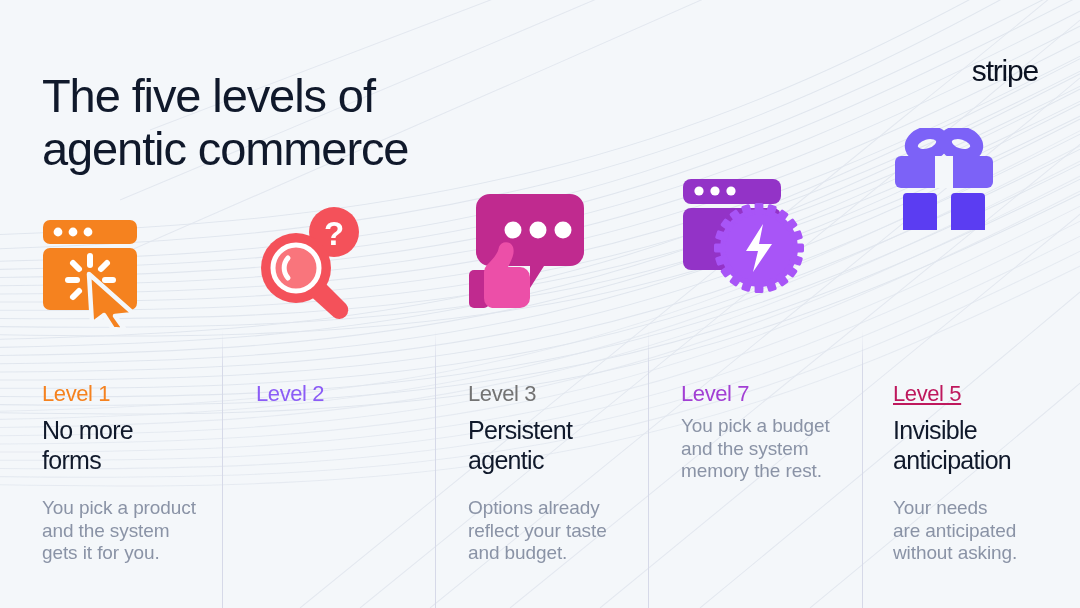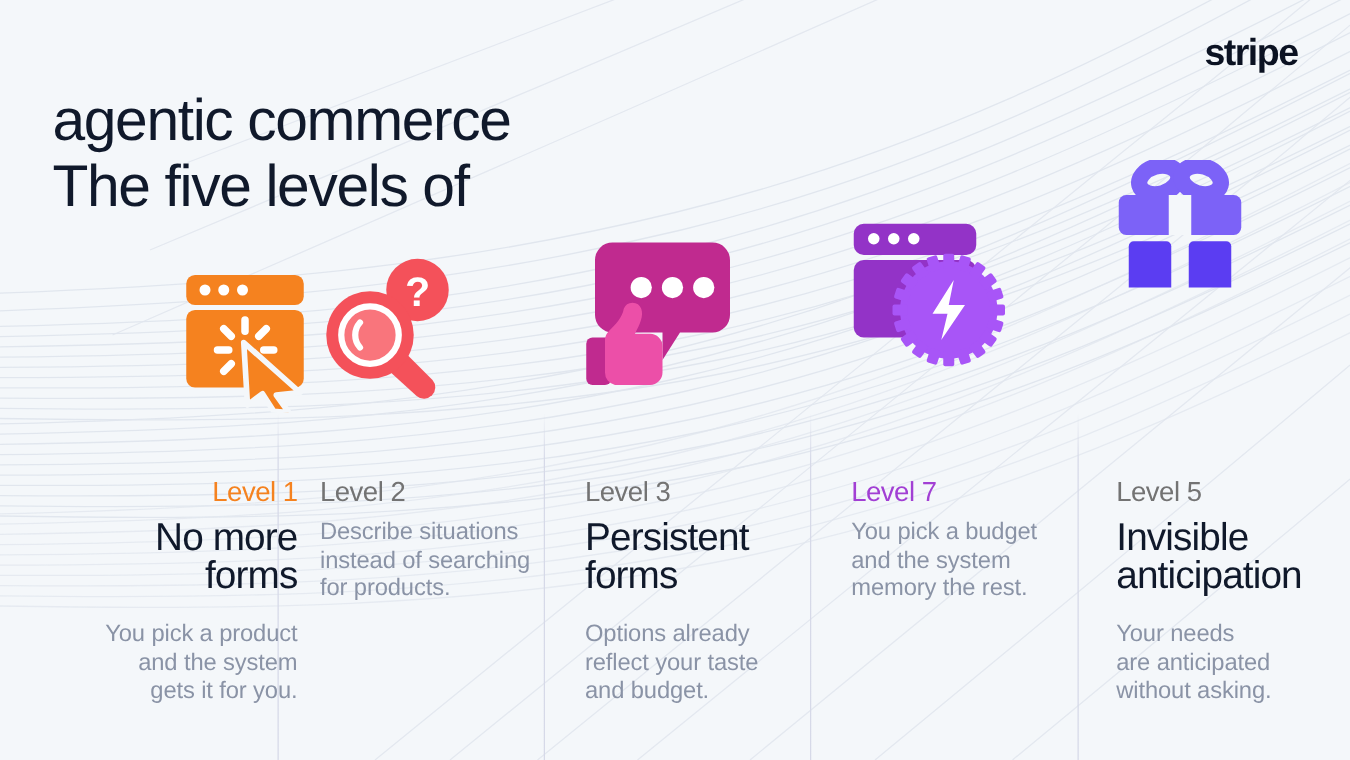--- a/index.html
+++ b/index.html
@@ -57,23 +57,23 @@
     line-height: 53px;
     font-weight: 400;
     letter-spacing: -1.1px;
     color: #10192b;
   }
   .title .line { display: block; }
 
   .brand {
     position: absolute;
     right: 42px;
-    top: 26px;
+    top: 54px;
     font-size: 30px;
-    font-weight: 700;
+    font-weight: 400;
     letter-spacing: -1.2px;
     color: #0b1222;
   }
 
   
   .columns {
     position: absolute;
     left: 0;
     top: 0;
     width: 1080px;
@@ -98,21 +98,21 @@
     width: 185px;
   }
   .level-label {
     font-size: 22px;
     line-height: 26px;
     font-weight: 400;
     letter-spacing: -0.4px;
     margin: 0 0 8px 0;
   }
   .level-head {
-    font-size: 31px;
+    font-size: 25px;
     line-height: 30px;
     font-weight: 400;
     letter-spacing: -0.7px;
     color: #10192b;
     margin: 0 0 22px 0;
     white-space: pre-line;
   }
   .level-desc {
     font-size: 19px;
     line-height: 22.5px;
@@ -173,29 +173,29 @@
   </svg>
 
   <div class="dividers">
     <div class="divider" style="left:222px;"></div>
     <div class="divider" style="left:435px;"></div>
     <div class="divider" style="left:648px;"></div>
     <div class="divider" style="left:862px;"></div>
   </div>
 
   <h1 class="title">
+    <span class="line">The five levels of</span>
     <span class="line">agentic commerce</span>
-    <span class="line">The five levels of</span>
   </h1>
 
   <div class="brand">stripe</div>
 
   <div class="columns">
 
-    <div class="col" style="left:53px;text-align:right;">
+    <div class="col" style="left:42px;">
       <div class="col-icon" style="top:212px;">
         <svg width="110" height="118" viewBox="0 0 110 118">
           <rect x="1" y="8" width="94" height="24" rx="7" fill="#f5821f"></rect>
           <rect x="1" y="36" width="94" height="62" rx="7" fill="#f5821f"></rect>
           <circle cx="16" cy="20" r="4.4" fill="#ffffff"></circle>
           <circle cx="31" cy="20" r="4.4" fill="#ffffff"></circle>
           <circle cx="46" cy="20" r="4.4" fill="#ffffff"></circle>
           <g stroke="#ffffff" stroke-width="6" stroke-linecap="round">
             <line x1="48" y1="44" x2="48" y2="53"></line>
             <line x1="31" y1="51" x2="37" y2="57"></line>
@@ -223,42 +223,39 @@
           <circle cx="78" cy="26" r="25" fill="#f4515a"></circle>
           <text x="78" y="39" text-anchor="middle" font-family="'Liberation Sans', sans-serif" font-size="33" font-weight="700" fill="#ffffff">?</text>
           <path d="M 50 86 L 64 72 L 90 98 a 9 9 0 0 1 -12.7 12.7 Z" fill="#f4515a"></path>
           <circle cx="40" cy="62" r="35" fill="#f4515a"></circle>
           <circle cx="40" cy="62" r="23" fill="#f9757c"></circle>
           <circle cx="40" cy="62" r="23" fill="none" stroke="#ffffff" stroke-width="5"></circle>
           <path d="M 32 52 a 15 15 0 0 0 0 20" fill="none" stroke="#ffffff" stroke-width="5" stroke-linecap="round"></path>
         </svg>
       </div>
       <div class="col-text">
-        <div class="level-label" style="color:#737373;">Level 2</div>
-        <div class="level-desc">Describe situations
-instead of searching
-for products.</div>
+        <div class="level-label" style="color:#8b5cf6;">Level 2</div>
       </div>
     </div>
 
     <div class="col" style="left:468px;">
       <div class="col-icon" style="top:188px;">
         <svg width="125" height="122" viewBox="0 0 125 122">
           <path d="M 33 6 h 80 a 14 14 0 0 1 14 14 v 44 a 14 14 0 0 1 -14 14 h -26 l -14 22 v -22 h -40 a 14 14 0 0 1 -14 -14 v -44 a 14 14 0 0 1 14 -14 Z" transform="translate(-11,0)" fill="#c02a8f"></path>
           <circle cx="45" cy="42" r="8.5" fill="#ffffff"></circle>
           <circle cx="70" cy="42" r="8.5" fill="#ffffff"></circle>
           <circle cx="95" cy="42" r="8.5" fill="#ffffff"></circle>
           <rect x="1" y="82" width="20" height="38" rx="5" fill="#c02a8f"></rect>
           <path d="M 24 120 h 28 a 10 10 0 0 0 10 -10 v -21 a 10 10 0 0 0 -10 -10 h -12 c 4 -8 7 -14 5 -20 a 7.5 7.5 0 0 0 -14 0 c -1 7 -7 13 -12 18 a 10 10 0 0 0 -3 7 v 26 a 10 10 0 0 0 8 10 Z" fill="#ec4fa8"></path>
         </svg>
       </div>
       <div class="col-text">
         <div class="level-label" style="color:#737373;">Level 3</div>
         <div class="level-head">Persistent
-forms</div>
+agentic</div>
         <div class="level-desc">Options already
 reflect your taste
 and budget.</div>
       </div>
     </div>
 
     <div class="col" style="left:681px;">
       <div class="col-icon" style="top:176px;">
         <svg width="125" height="120" viewBox="0 0 125 120">
           <rect x="2" y="3" width="98" height="25" rx="8" fill="#9333c7"></rect>
@@ -311,21 +308,21 @@
             <ellipse cx="34" cy="16" rx="16" ry="11" transform="rotate(-16 34 16)"></ellipse>
             <ellipse cx="68" cy="16" rx="16" ry="11" transform="rotate(16 68 16)"></ellipse>
           </g>
           <rect x="2" y="28" width="98" height="32" rx="6" fill="#7c62f7"></rect>
           <rect x="42" y="28" width="18" height="32" fill="#f4f7fa"></rect>
           <rect x="10" y="65" width="34" height="46" rx="4" fill="#5b3df2"></rect>
           <rect x="58" y="65" width="34" height="46" rx="4" fill="#5b3df2"></rect>
         </svg>
       </div>
       <div class="col-text">
-        <div class="level-label" style="color:#737373;">Level 5</div>
+        <div class="level-label" style="color:#be185d;text-decoration:underline;">Level 5</div>
         <div class="level-head">Invisible
 anticipation</div>
         <div class="level-desc">Your needs
 are anticipated
 without asking.</div>
       </div>
     </div>
 
   </div>
 </div>

